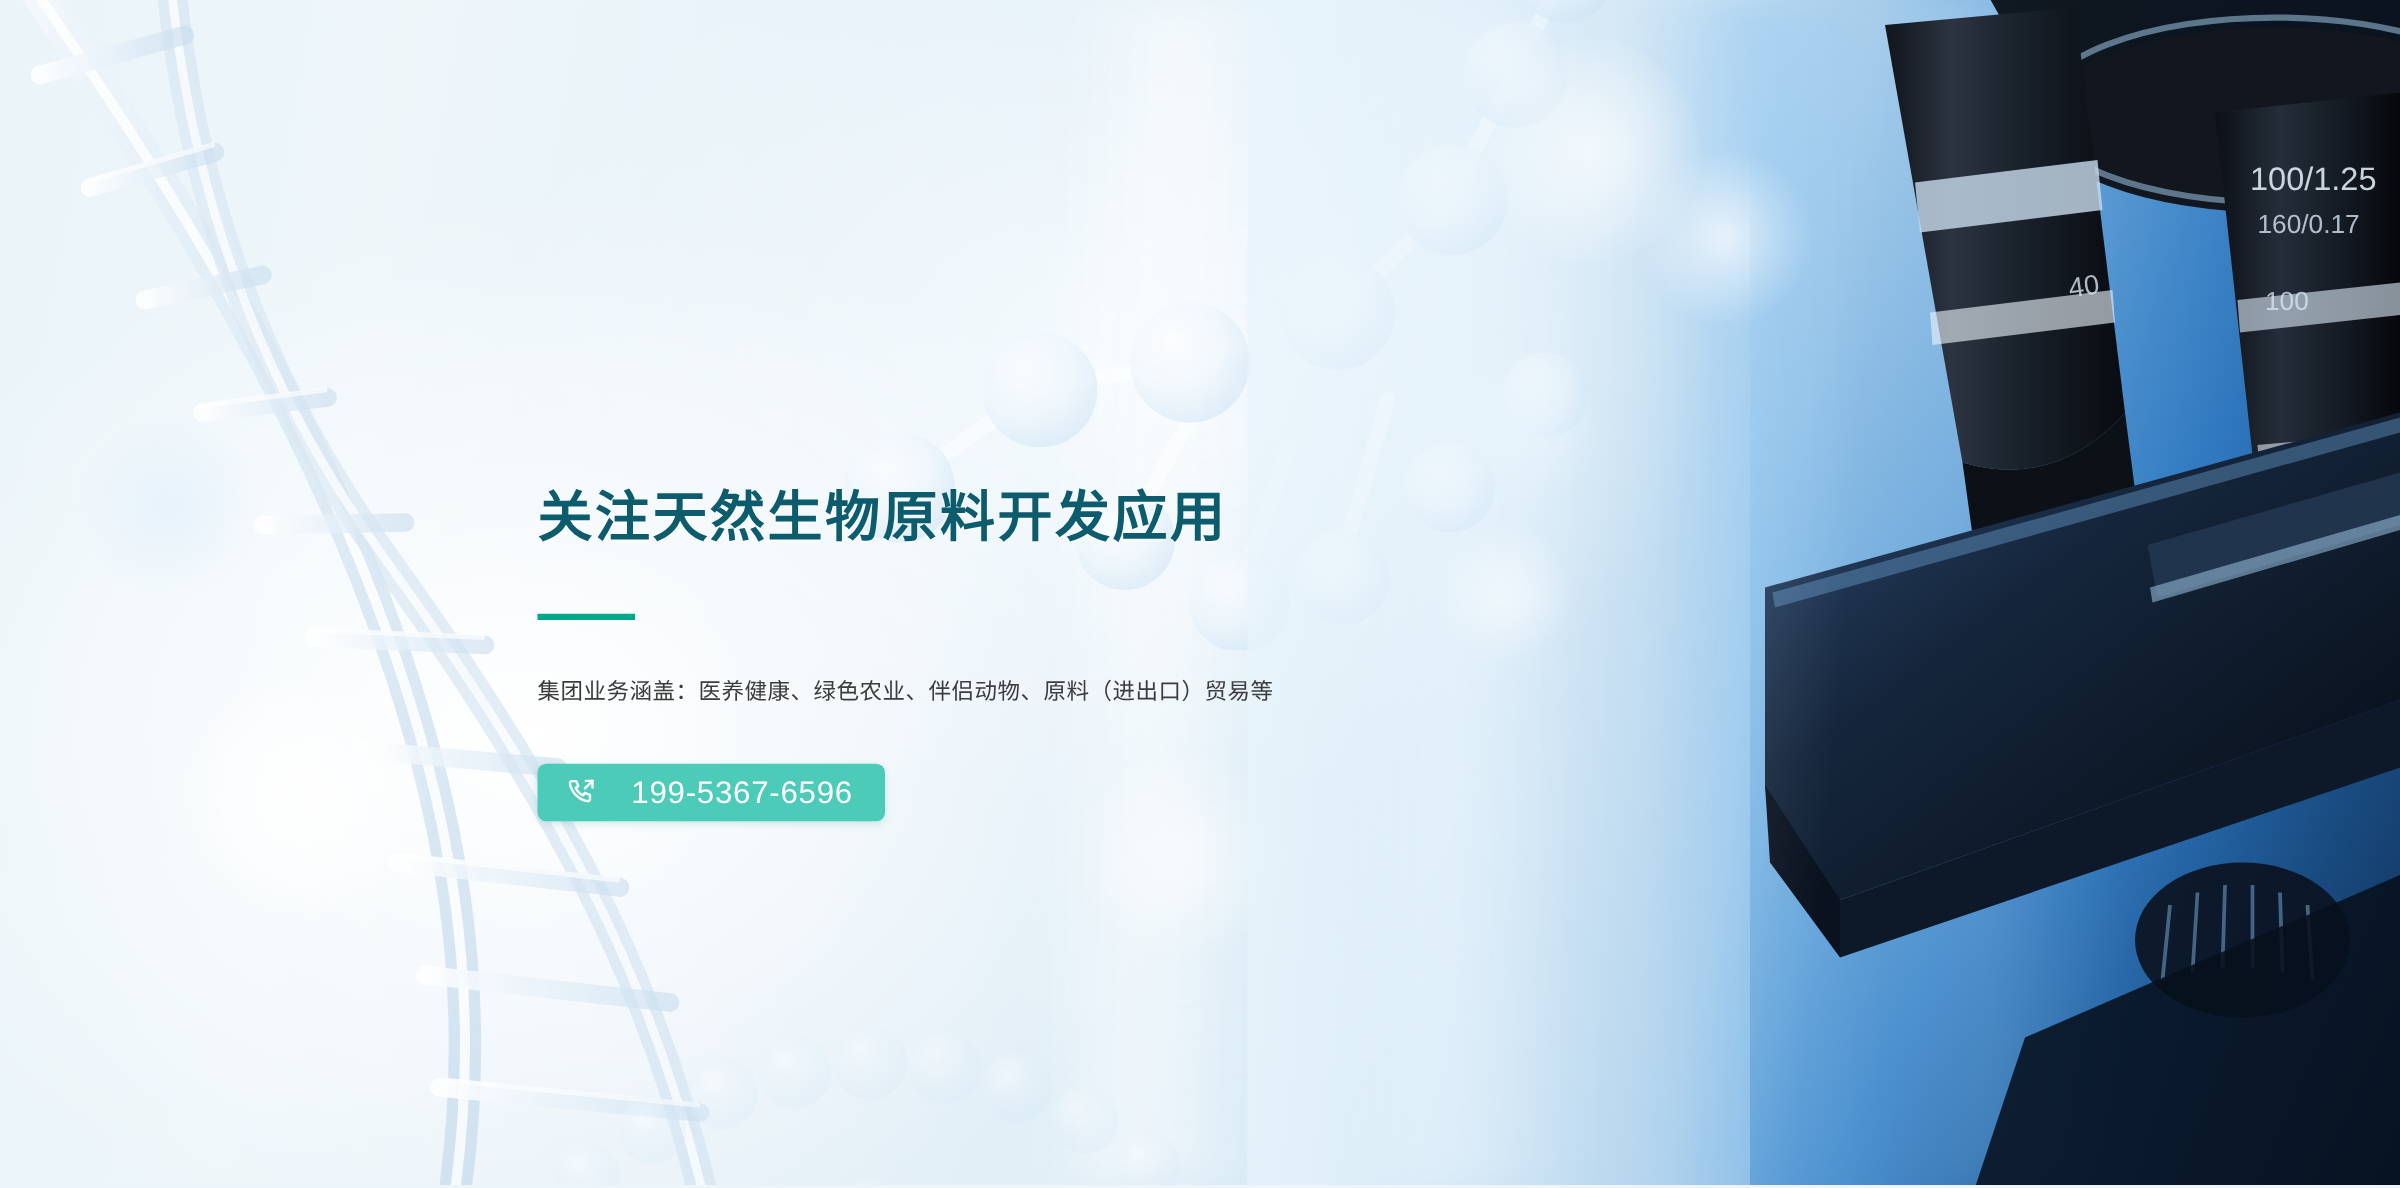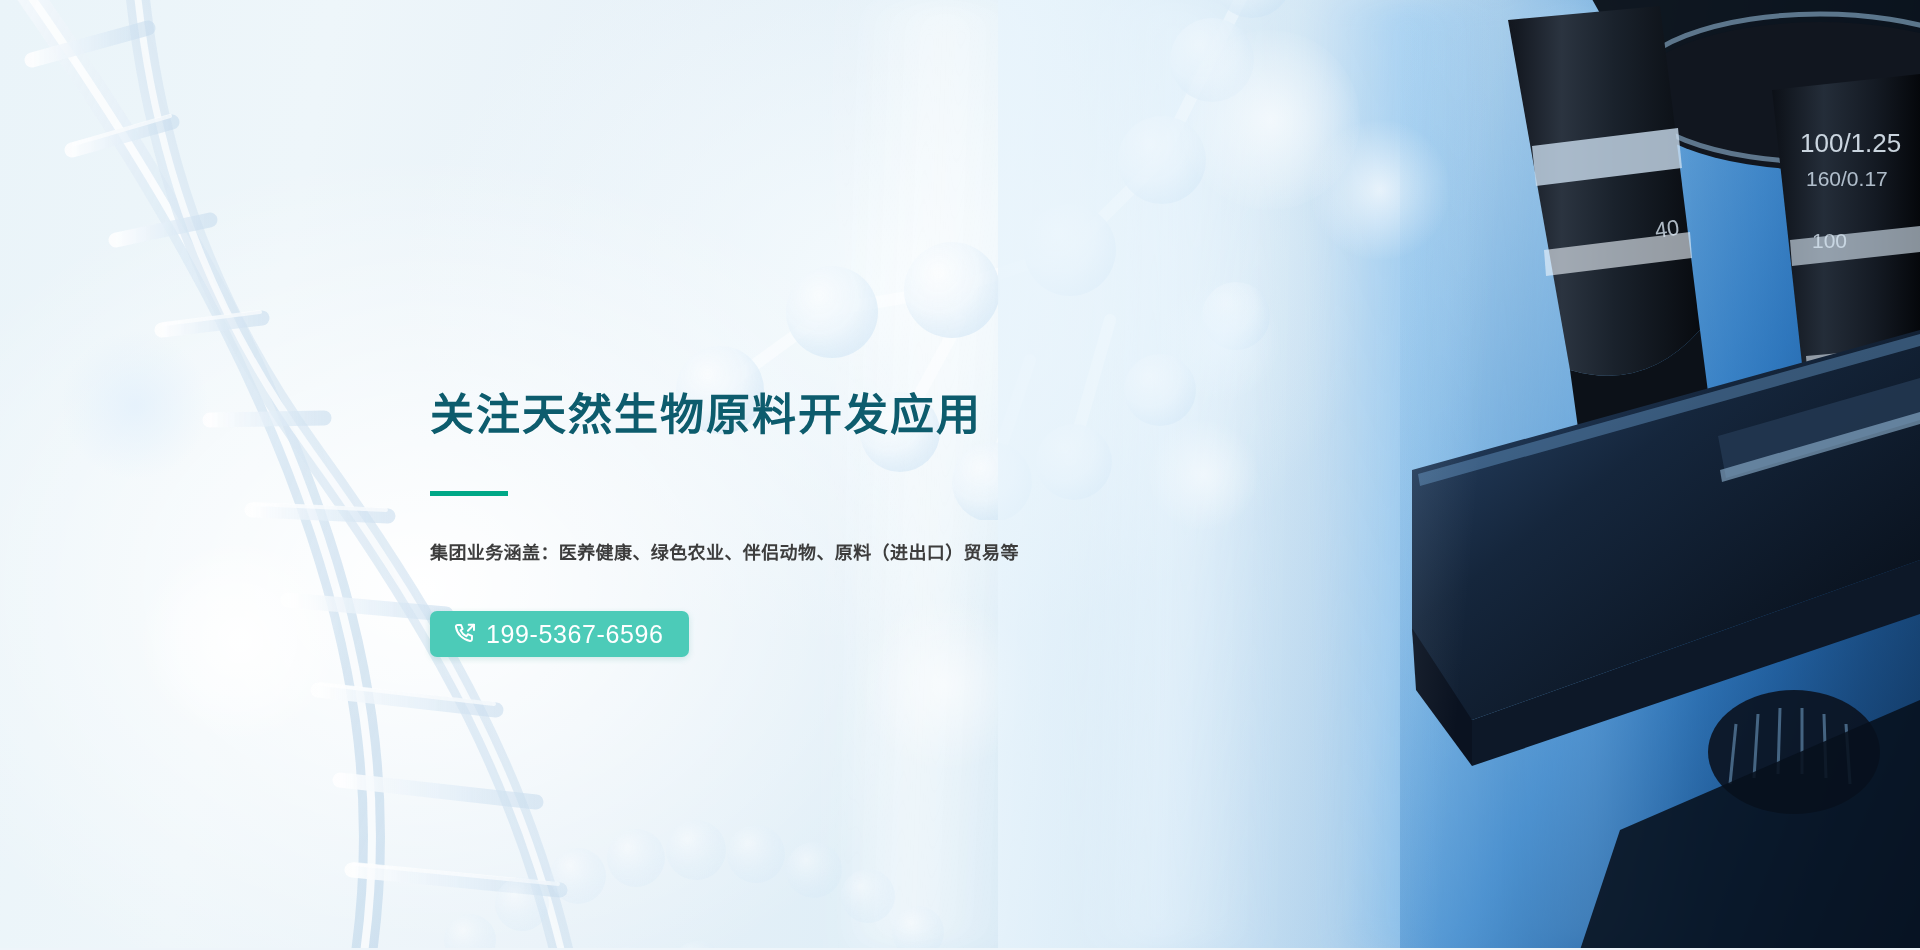--- a/index.html
+++ b/index.html
@@ -109,33 +109,33 @@
     white-space:nowrap;
     text-shadow:0 1px 2px rgba(255,255,255,.55);
   }
 
   .divider {
     width:78px; height:5px;
     background:#00a887;
     margin-top:52px;
   }
 
-  .desc { margin-top:40px;font-weight:bold; }
+  .desc { margin-top:40px; }
   .desc-line {
     font-size:18px;
     line-height:35px;
     color:#3d3d3d;
     letter-spacing:.4px;
     white-space:nowrap;
   }
 
   .phone-btn {
     display:inline-flex;
     align-items:center;
-    gap:8px;
+    gap:27px;
     margin-top:40px;
     height:46px;
     padding:0 26px 0 22px;
     background:#4ccbb8;
     border-radius:7px;
     border:none;
     cursor:pointer;
     box-shadow:0 2px 6px rgba(40,150,135,.18);
   }
   .phone-icon { width:26px; height:26px; flex:none; display:block; }

